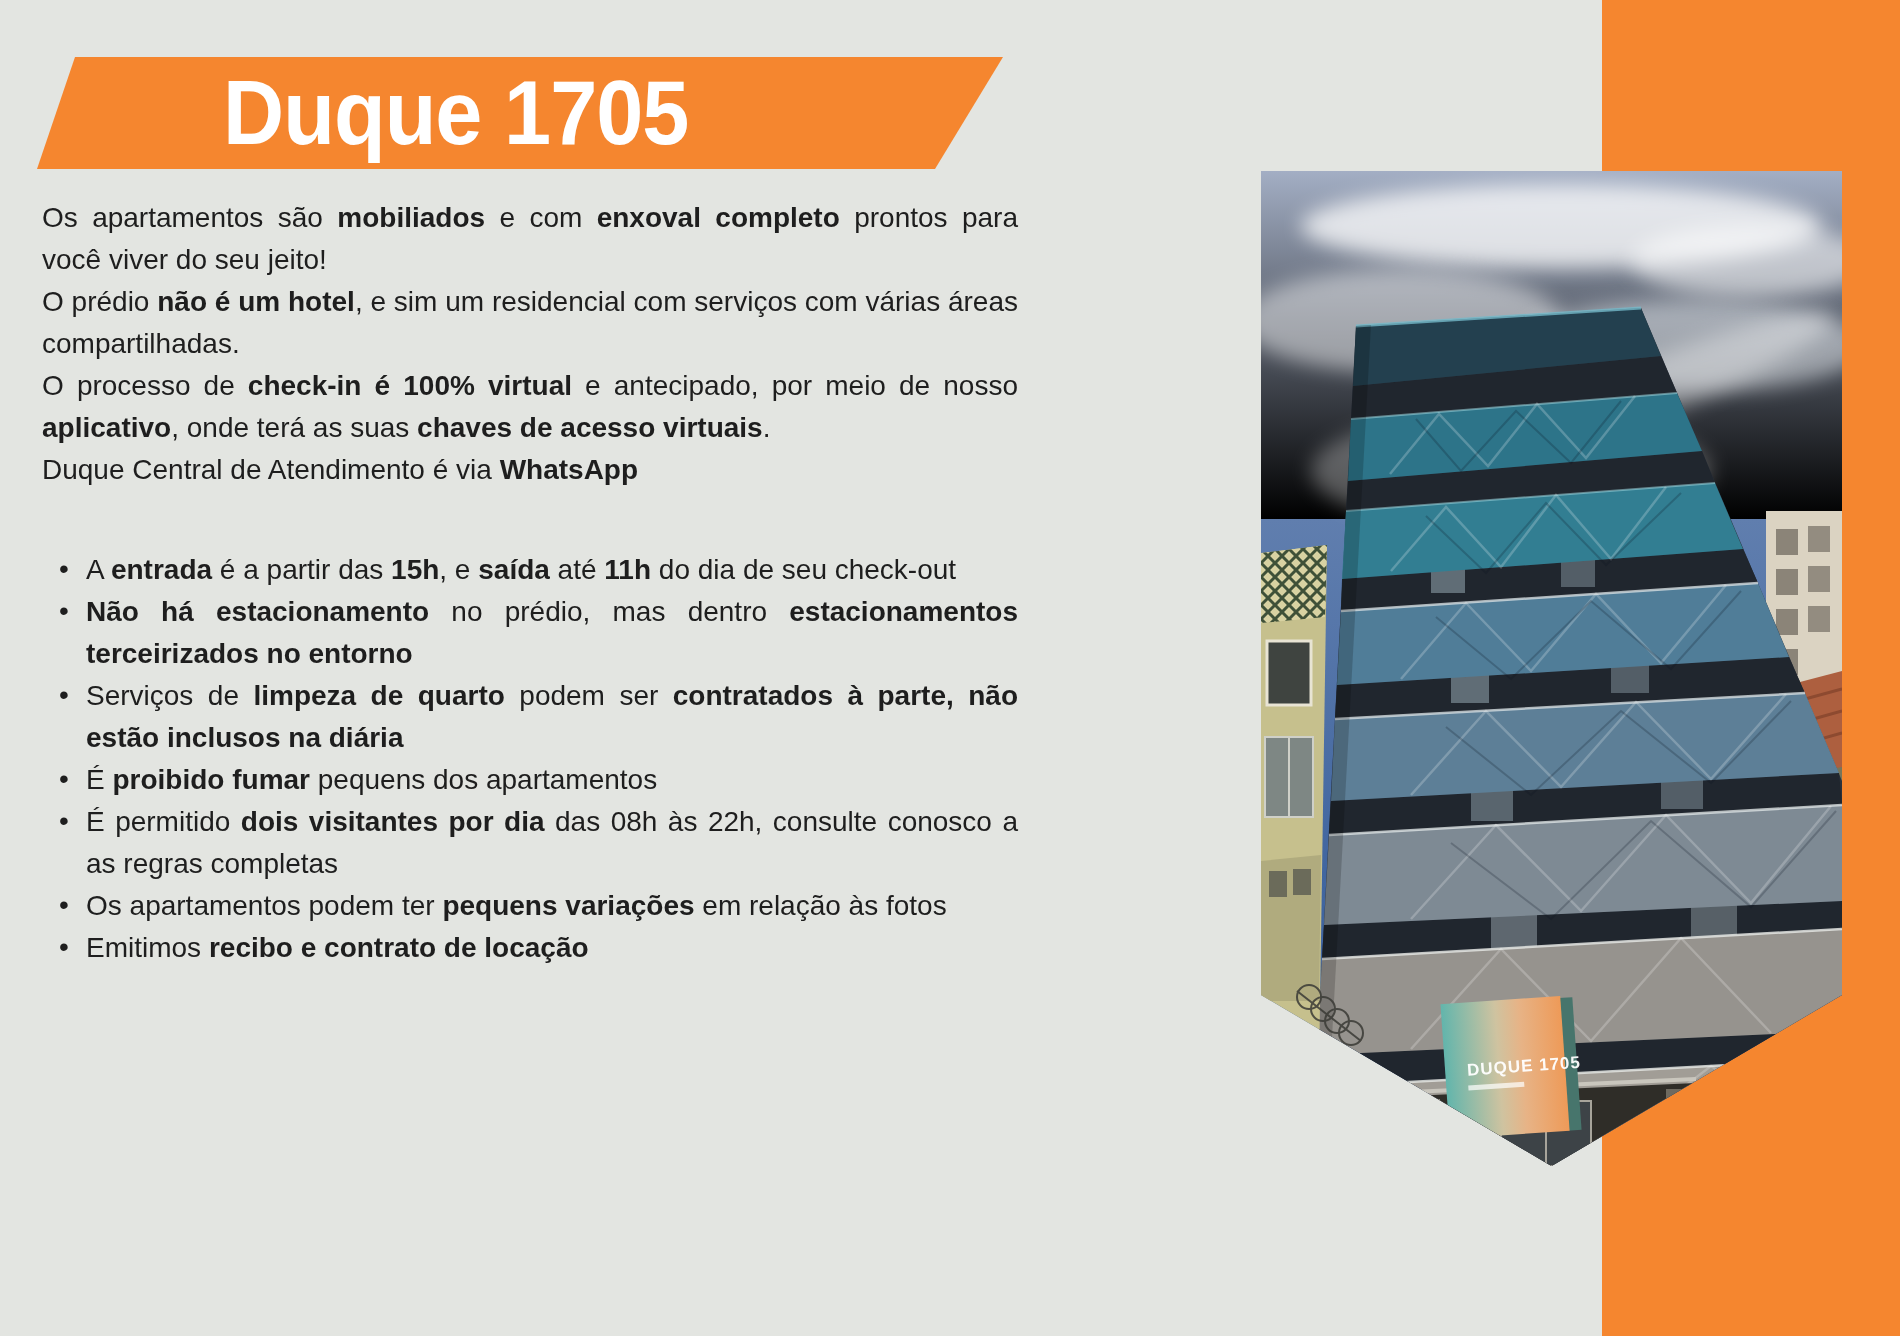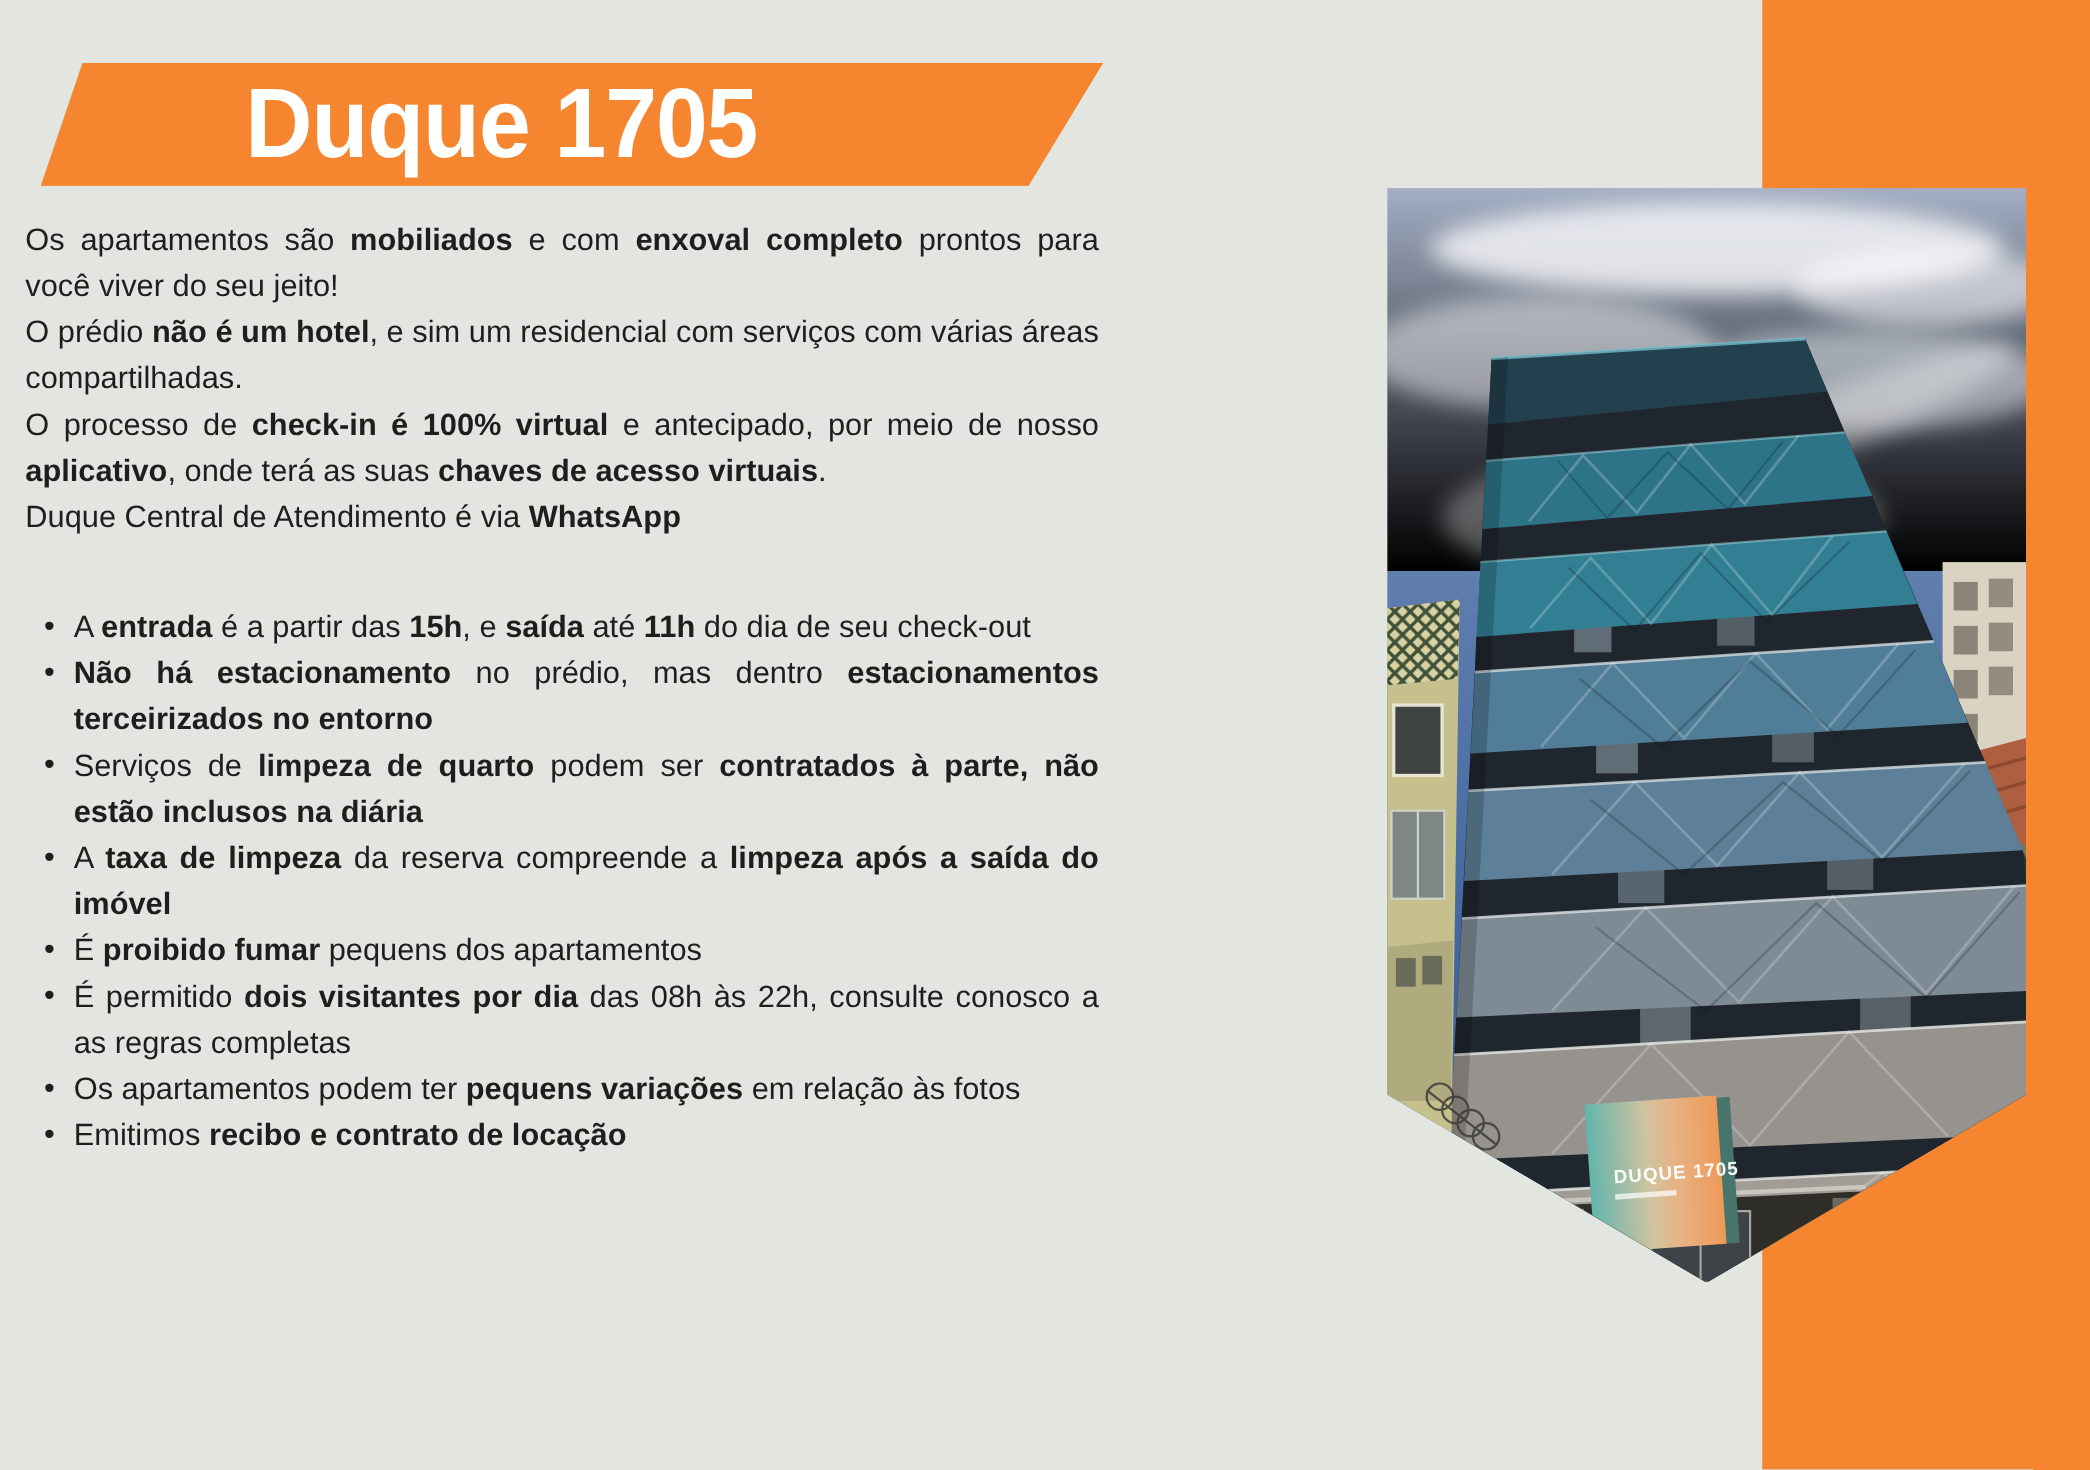--- a/index.html
+++ b/index.html
@@ -34,21 +34,21 @@
   
   .photo {
     position:absolute; left:1261px; top:171px;
     width:581px; height:995px;
     clip-path:polygon(0 0, 100% 0, 100% 824px, 50% 100%, 0 824px);
     z-index:2;
   }
   .photo svg { display:block; }
   
   .content {
-    position:absolute; left:23px; top:197px;
+    position:absolute; left:42px; top:197px;
     width:976px;
     font-size:28px; line-height:42px;
     text-align:justify;
   }
   .content p { margin:0; }
   .b { font-weight:700; }
   ul.rules { list-style:none; margin:58px 0 0 0; padding:0; }
   ul.rules li { position:relative; padding-left:44px; text-align:justify; }
   ul.rules li::before {
     content:"\2022";
@@ -216,19 +216,18 @@
   <div>
     <p><span>Os apartamentos  são </span><span class="b">mobiliados</span><span> e com </span><span class="b">enxoval completo</span><span> prontos para você viver do seu jeito!</span></p>
     <p><span>O prédio </span><span class="b">não é um hotel</span><span>, e sim um residencial com serviços com várias áreas compartilhadas.</span></p>
     <p><span>O processo de </span><span class="b">check-in é 100% virtual</span><span> e antecipado, por meio de nosso </span><span class="b">aplicativo</span><span>, onde terá as suas </span><span class="b">chaves de acesso virtuais</span><span>.</span></p>
     <p><span>Duque Central de Atendimento é via </span><span class="b">WhatsApp</span></p>
   </div>
   <ul class="rules">
     <li><span>A </span><span class="b">entrada</span><span> é a partir das </span><span class="b">15h</span><span>, e </span><span class="b">saída</span><span> até </span><span class="b">11h</span><span> do dia de seu check-out</span></li>
     <li><span class="b">Não há estacionamento</span><span> no prédio, mas dentro </span><span class="b">estacionamentos terceirizados no entorno</span></li>
     <li><span>Serviços de </span><span class="b">limpeza de quarto</span><span> podem ser </span><span class="b">contratados à parte, não estão inclusos na diária</span></li>
-    <li><span>A </span><span class="b">taxa de limpeza</span><span> da reserva compreende a </span><span class="b">limpeza após a saída do imóvel</span></li>
     <li><span>É </span><span class="b">proibido fumar</span><span> pequens dos apartamentos</span></li>
     <li><span>É permitido </span><span class="b">dois visitantes por dia</span><span> das 08h às 22h, consulte conosco a as regras completas</span></li>
     <li><span>Os apartamentos podem ter </span><span class="b">pequens variações</span><span> em relação às fotos</span></li>
     <li><span>Emitimos </span><span class="b">recibo e contrato de locação</span></li>
   </ul>
 </div>
 
 </body></html>

